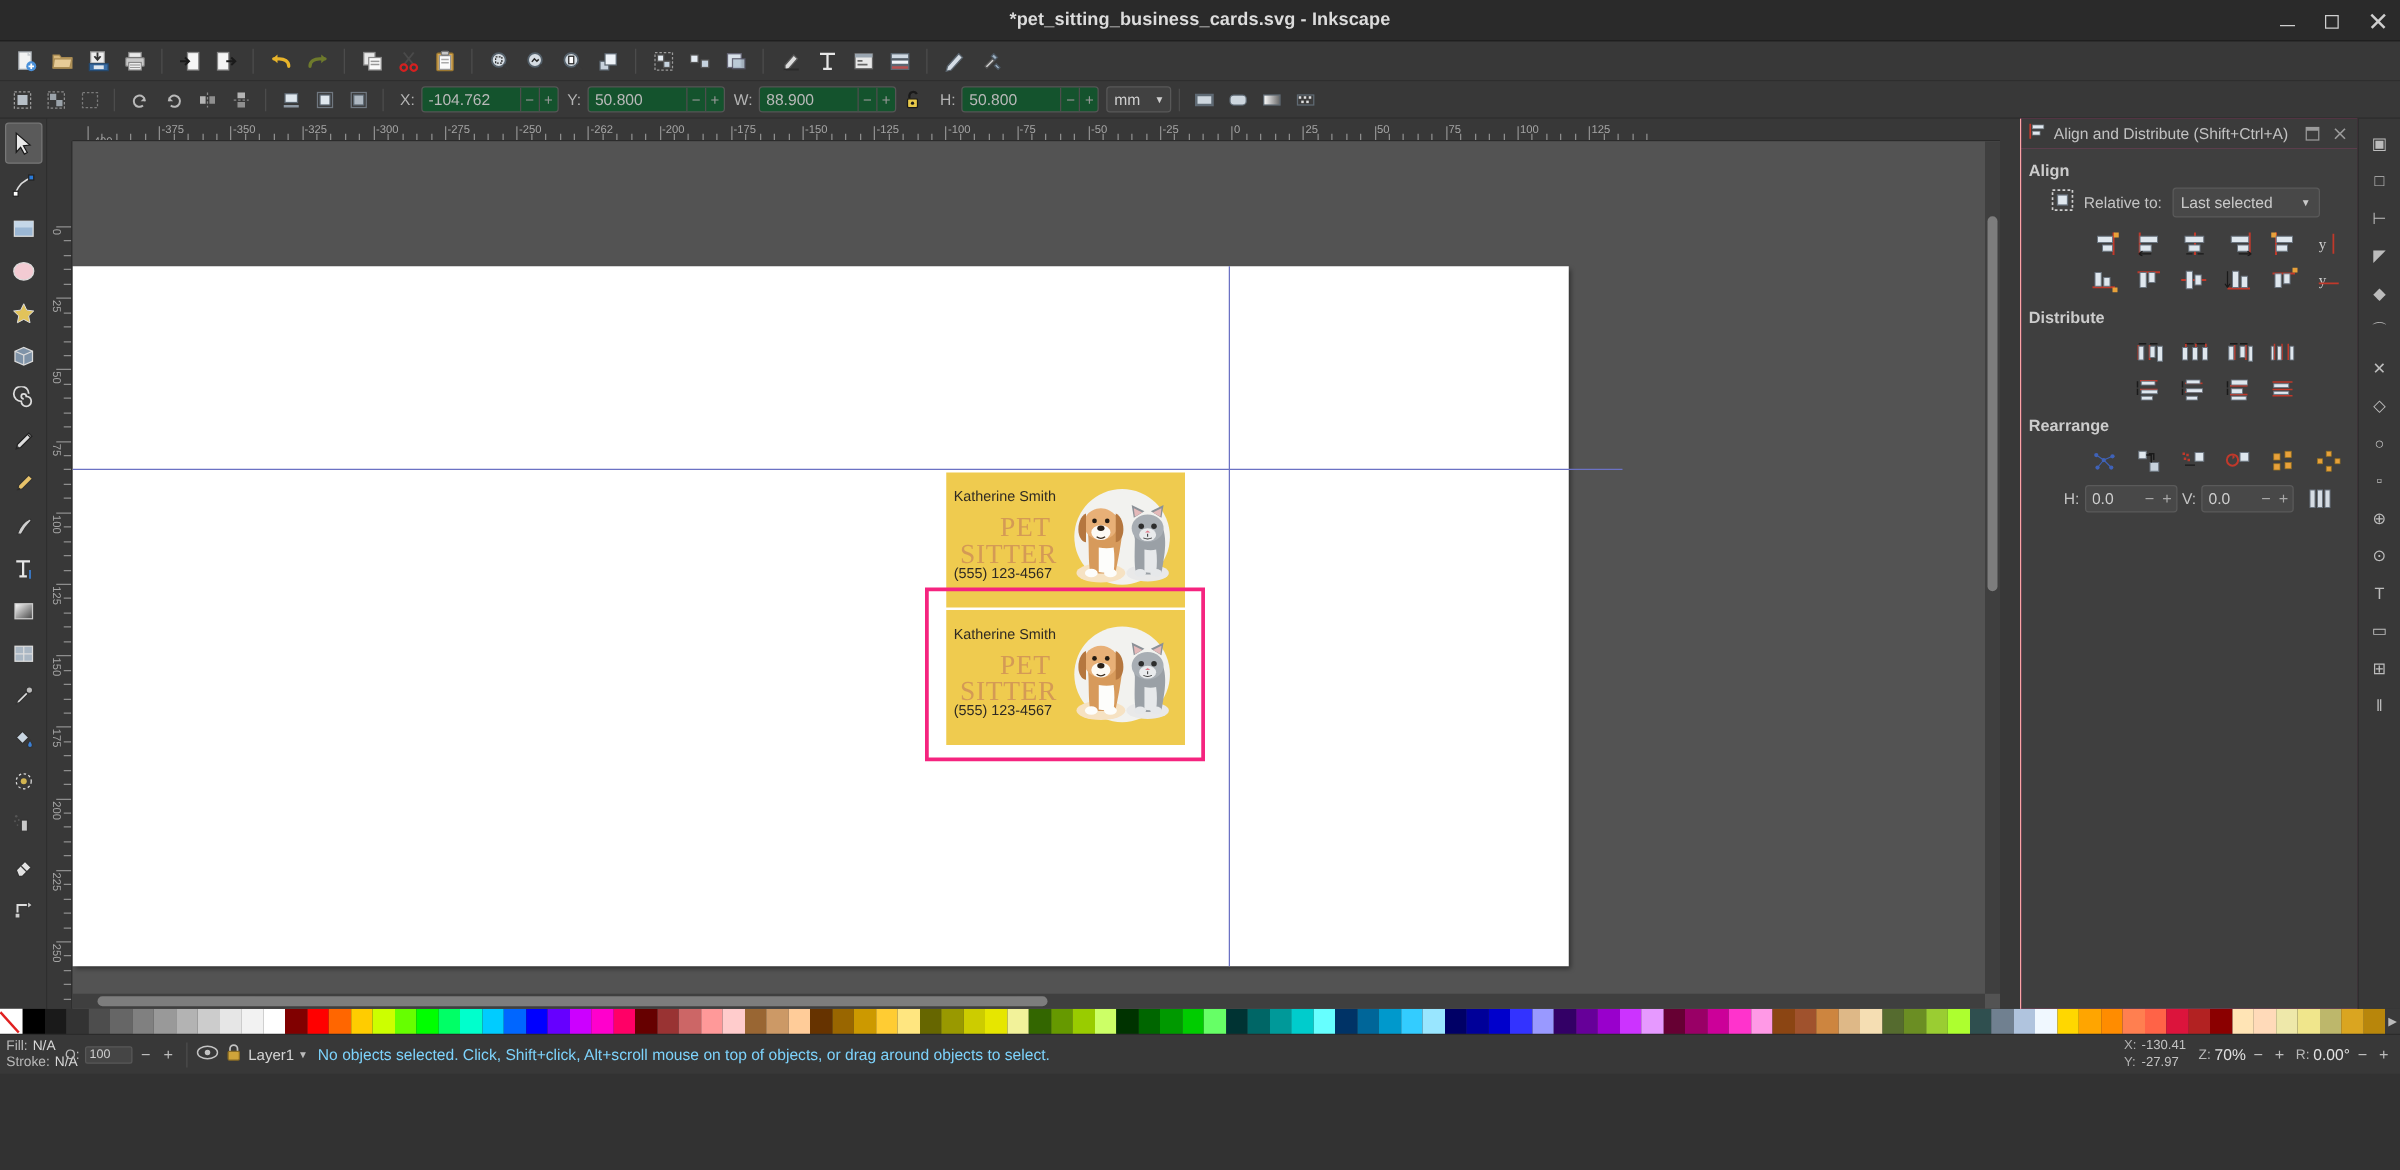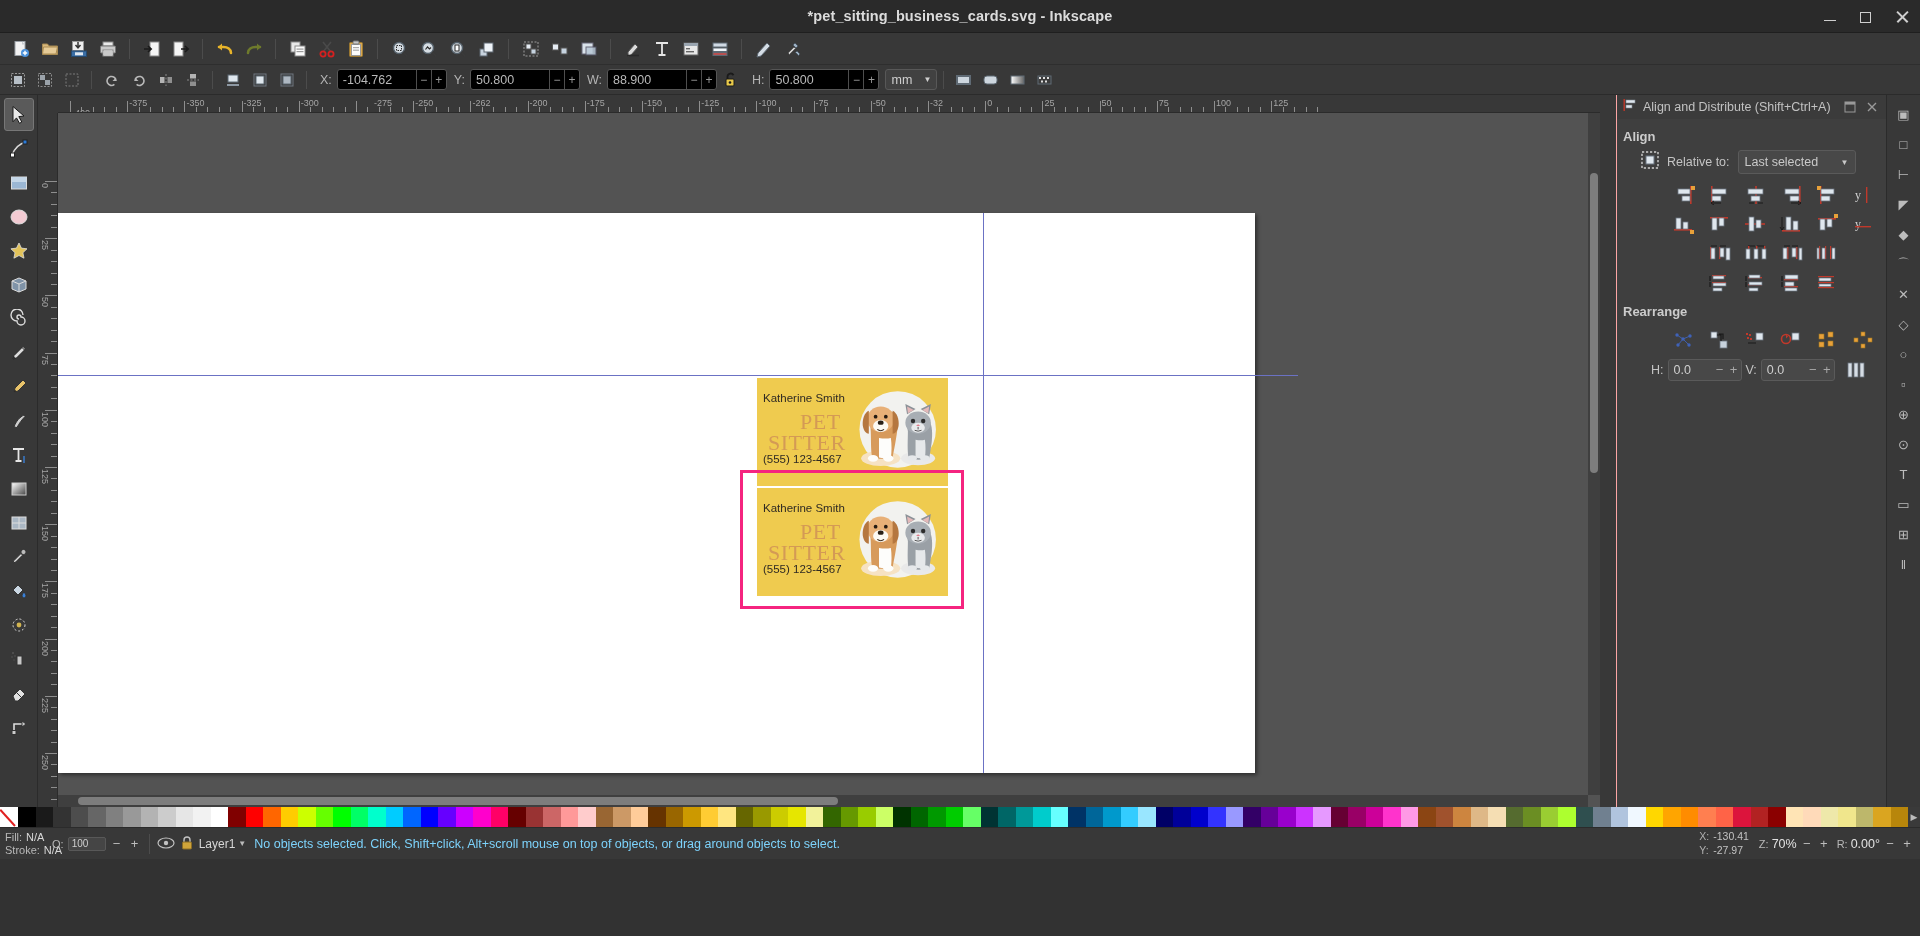--- a/index.html
+++ b/index.html
@@ -53,21 +53,21 @@
   
   .optbar {
     height: 30px; background: #383838; display: flex; align-items: center;
     padding-left: 4px; border-bottom: 1px solid #2b2b2b;
   }
   .obtn { width: 25px; height: 24px; margin: 0 1px; display: flex; align-items: center; justify-content: center; border-radius: 3px;}
   .osep { width: 1px; height: 18px; background: #4c4c4c; margin: 0 6px; }
   .fieldlbl { color: #b4b4b4; font-size: 12.5px; margin: 0 5px 0 7px; }
   .spin {
     display: flex; align-items: flex-start; height: 21px;
-    background: #000000; border: 1px solid #555; border-radius: 3px; overflow: hidden;
+    background: #14532d; border: 1px solid #555; border-radius: 3px; overflow: hidden;
   }
   .spin input {
     width: 78px; background: transparent; border: none; outline: none;
     color: #b9b9b9; font-size: 12.5px; font-family: "Liberation Sans", sans-serif;
     padding: 0 5px; height: 19px;
   }
   .spin .sb {
     width: 15px; height: 19px; color: #9a9a9a; font-size: 12px;
     display: flex; align-items: center; justify-content: center;
     border-left: 1px solid #4e4e4e;
@@ -718,21 +718,21 @@
           <div class="rtick" style="left: 206.48px; top: 12px; width: 1px; height: 6px;"></div>
           <div class="rtick" style="left: 217.92px; top: 12px; width: 1px; height: 6px;"></div>
           <div class="rtick" style="left: 229.36px; top: 12px; width: 1px; height: 6px;"></div>
           <div class="rtick" style="left: 240.8px; top: 6px; width: 1px; height: 12px;"></div>
           <div class="rlabel" style="left: 242.8px; top: 3px;">-300</div>
           <div class="rtick" style="left: 252.24px; top: 12px; width: 1px; height: 6px;"></div>
           <div class="rtick" style="left: 263.68px; top: 12px; width: 1px; height: 6px;"></div>
           <div class="rtick" style="left: 275.12px; top: 12px; width: 1px; height: 6px;"></div>
           <div class="rtick" style="left: 286.56px; top: 12px; width: 1px; height: 6px;"></div>
           <div class="rtick" style="left: 298px; top: 6px; width: 1px; height: 12px;"></div>
-          <div class="rlabel" style="left: 300px; top: 3px; padding-left: 16px;">-275</div>
+          <div class="rlabel" style="left: 300px; top: 3px;">-275</div>
           <div class="rtick" style="left: 309.44px; top: 12px; width: 1px; height: 6px;"></div>
           <div class="rtick" style="left: 320.88px; top: 12px; width: 1px; height: 6px;"></div>
           <div class="rtick" style="left: 332.32px; top: 12px; width: 1px; height: 6px;"></div>
           <div class="rtick" style="left: 343.76px; top: 12px; width: 1px; height: 6px;"></div>
           <div class="rtick" style="left: 355.2px; top: 6px; width: 1px; height: 12px;"></div>
           <div class="rlabel" style="left: 357.2px; top: 3px;">-250</div>
           <div class="rtick" style="left: 366.64px; top: 12px; width: 1px; height: 6px;"></div>
           <div class="rtick" style="left: 378.08px; top: 12px; width: 1px; height: 6px;"></div>
           <div class="rtick" style="left: 389.52px; top: 12px; width: 1px; height: 6px;"></div>
           <div class="rtick" style="left: 400.96px; top: 12px; width: 1px; height: 6px;"></div>
@@ -778,21 +778,21 @@
           <div class="rtick" style="left: 778.48px; top: 12px; width: 1px; height: 6px;"></div>
           <div class="rtick" style="left: 789.92px; top: 12px; width: 1px; height: 6px;"></div>
           <div class="rtick" style="left: 801.36px; top: 12px; width: 1px; height: 6px;"></div>
           <div class="rtick" style="left: 812.8px; top: 6px; width: 1px; height: 12px;"></div>
           <div class="rlabel" style="left: 814.8px; top: 3px;">-50</div>
           <div class="rtick" style="left: 824.24px; top: 12px; width: 1px; height: 6px;"></div>
           <div class="rtick" style="left: 835.68px; top: 12px; width: 1px; height: 6px;"></div>
           <div class="rtick" style="left: 847.12px; top: 12px; width: 1px; height: 6px;"></div>
           <div class="rtick" style="left: 858.56px; top: 12px; width: 1px; height: 6px;"></div>
           <div class="rtick" style="left: 870px; top: 6px; width: 1px; height: 12px;"></div>
-          <div class="rlabel" style="left: 872px; top: 3px;">-32</div>
+          <div class="rlabel" style="left: 872px; top: 3px;">-25</div>
           <div class="rtick" style="left: 881.44px; top: 12px; width: 1px; height: 6px;"></div>
           <div class="rtick" style="left: 892.88px; top: 12px; width: 1px; height: 6px;"></div>
           <div class="rtick" style="left: 904.32px; top: 12px; width: 1px; height: 6px;"></div>
           <div class="rtick" style="left: 915.76px; top: 12px; width: 1px; height: 6px;"></div>
           <div class="rtick" style="left: 927.2px; top: 6px; width: 1px; height: 12px;"></div>
           <div class="rlabel" style="left: 929.2px; top: 3px;">0</div>
           <div class="rtick" style="left: 938.64px; top: 12px; width: 1px; height: 6px;"></div>
           <div class="rtick" style="left: 950.08px; top: 12px; width: 1px; height: 6px;"></div>
           <div class="rtick" style="left: 961.52px; top: 12px; width: 1px; height: 6px;"></div>
           <div class="rtick" style="left: 972.96px; top: 12px; width: 1px; height: 6px;"></div>
@@ -1129,20 +1129,21 @@
               </svg>
           </div>
           <div class="abtn">
             <svg width="22" height="20" viewBox="0 0 22 20">
                 <text x="2" y="14" font-size="12" fill="#cfcfcf" font-family="Liberation Serif, serif">y</text>
                 <rect x="2" y="12" width="16" height="1.4" fill="#c0392b"></rect>
               </svg>
           </div>
         </div>
 
+        <div class="sectlbl" style="padding-top:8px;">Distribute</div>
         <div class="btnrow" style="padding-left:86px;">
           <div class="abtn">
             <svg width="26" height="20" viewBox="0 0 26 20">
                 <path d="M4 3h6M13 3h6" stroke="#1a1a1a" stroke-width="1.2"></path>
                 <rect x="3" y="4" width="1.4" height="12" fill="#c0392b"></rect>
                 <rect x="12" y="4" width="1.4" height="12" fill="#c0392b"></rect>
                 <rect x="4" y="5" width="4" height="11" fill="#dfe7ee" stroke="#6b7580" stroke-width="0.8"></rect>
                 <rect x="13" y="5" width="4" height="9" fill="#dfe7ee" stroke="#6b7580" stroke-width="0.8"></rect>
                 <rect x="19" y="5" width="4" height="12" fill="#dfe7ee" stroke="#6b7580" stroke-width="0.8"></rect>
               </svg>

